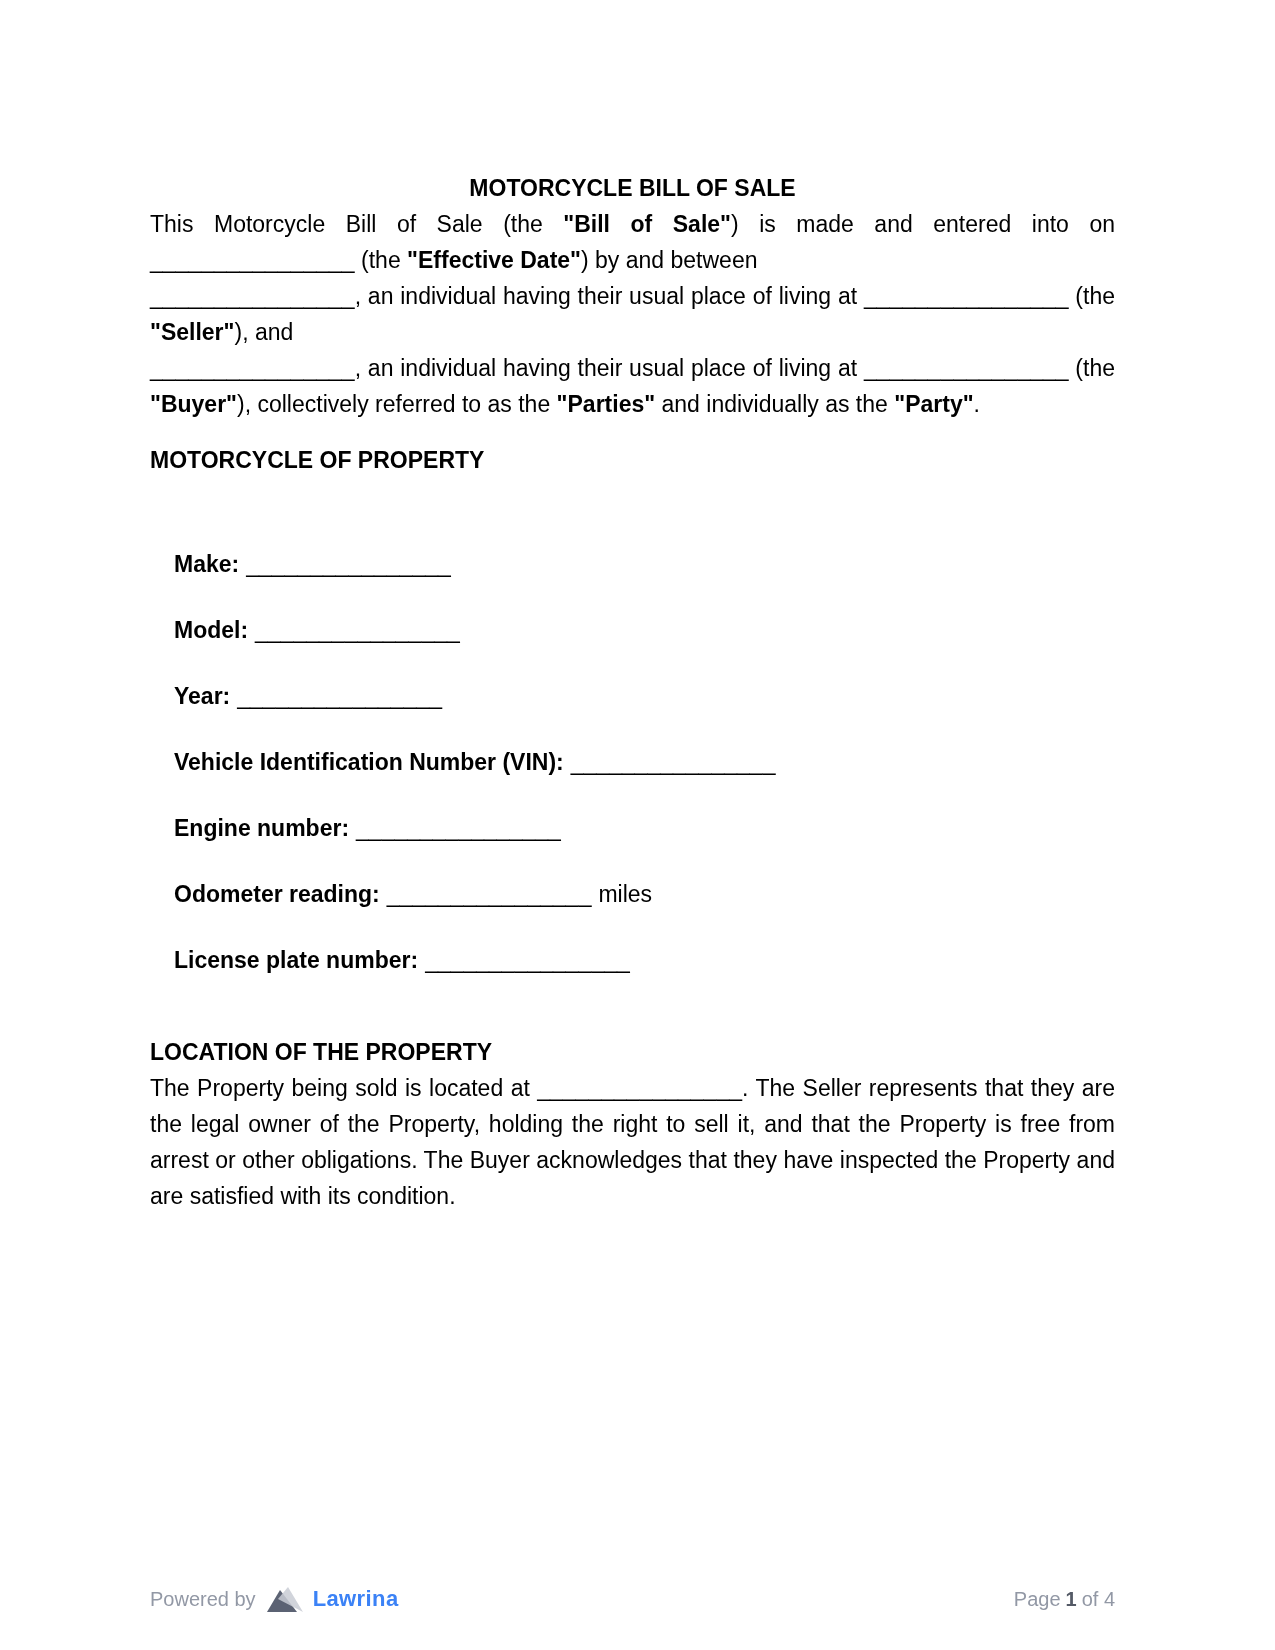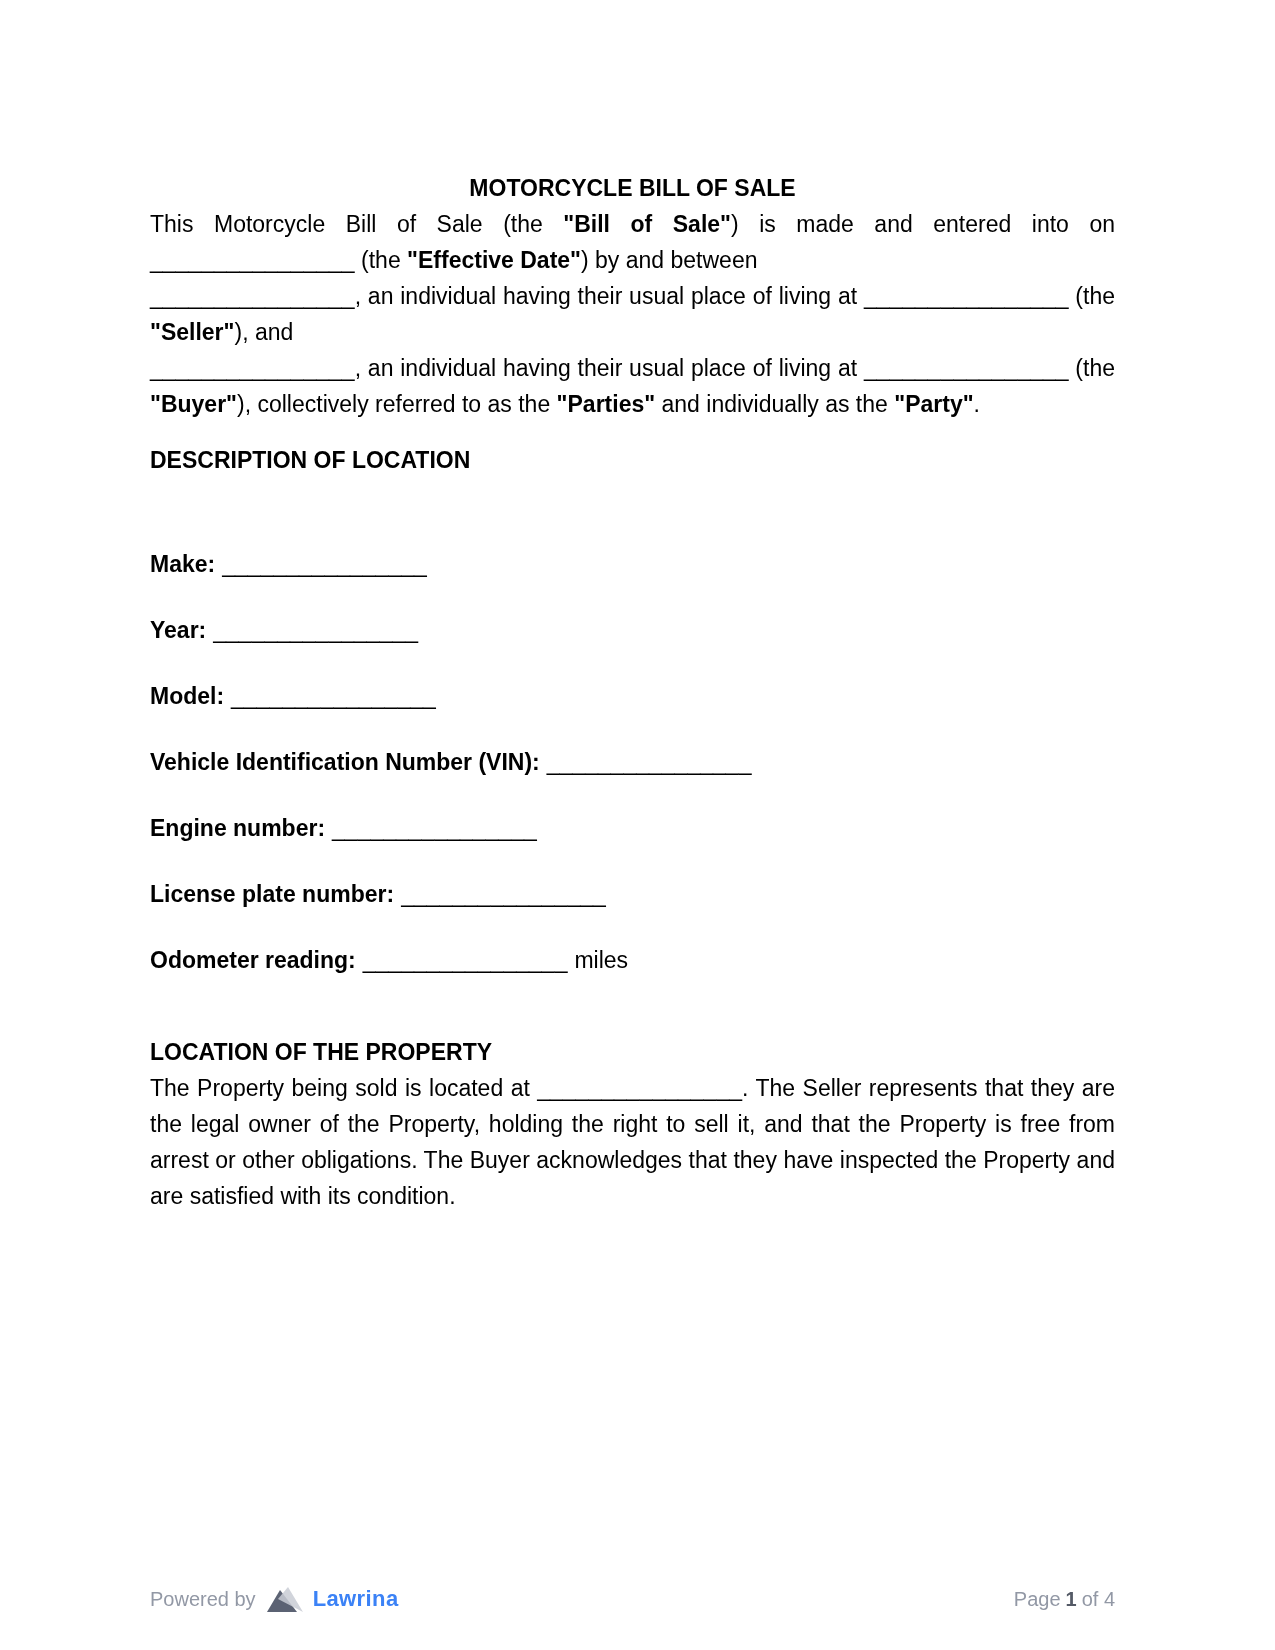--- a/index.html
+++ b/index.html
@@ -28,21 +28,21 @@
   .p2 { margin-top:18px; }
   .p3 { margin-top:18px; }
   .sec-heading {
     margin:0;
     font-size:23px;
     line-height:36px;
     font-weight:bold;
   }
   .h-desc { margin-top:20px; }
   .desc-intro { margin-top:29px; }
-  .fields { margin-top:0; }
+  .fields { margin-top:0;margin-left:24px; }
   .field { margin-top:30px; white-space:nowrap; }
   .field-first { margin-top:68px; }
   .field .label { font-weight:bold; }
   .field .blank { margin-left:7px; }
   .field .suffix { margin-left:7px; }
   .h-loc { margin-top:56px; }
   .loc-body { margin-top:37px; }
   .footer {
     position:absolute;
     left:150px; right:160px; top:1584px;
@@ -69,44 +69,44 @@
 <div class="page">
 
   <h1 class="doc-title">MOTORCYCLE BILL OF SALE</h1>
 
   <p class="just p1"><span>This Motorcycle Bill of Sale (the </span><span class="b">"Bill of Sale"</span><span>) is made and entered into on ________________ (the </span><span class="b">"Effective Date"</span><span>) by and between</span></p>
 
   <p class="just p2"><span>________________, an individual having their usual place of living at ________________ (the </span><span class="b">"Seller"</span><span>), and</span></p>
 
   <p class="just p3"><span>________________, an individual having their usual place of living at ________________ (the </span><span class="b">"Buyer"</span><span>), collectively referred to as the </span><span class="b">"Parties"</span><span> and individually as the </span><span class="b">"Party"</span><span>.</span></p>
 
-  <h2 class="sec-heading h-desc">DESCRIPTION OF LOCATION</h2>
+  <h2 class="sec-heading h-desc">MOTORCYCLE OF PROPERTY</h2>
 
 
   <div class="fields">
     <div class="field field-first">
       <span class="label">Make:</span><span class="blank">________________</span>
     </div>
     <div class="field">
-      <span class="label">Year:</span><span class="blank">________________</span>
+      <span class="label">Model:</span><span class="blank">________________</span>
     </div>
     <div class="field">
-      <span class="label">Model:</span><span class="blank">________________</span>
+      <span class="label">Year:</span><span class="blank">________________</span>
     </div>
     <div class="field">
       <span class="label">Vehicle Identification Number (VIN):</span><span class="blank">________________</span>
     </div>
     <div class="field">
       <span class="label">Engine number:</span><span class="blank">________________</span>
     </div>
     <div class="field">
-      <span class="label">License plate number:</span><span class="blank">________________</span>
+      <span class="label">Odometer reading:</span><span class="blank">________________</span><span class="suffix">miles</span>
     </div>
     <div class="field">
-      <span class="label">Odometer reading:</span><span class="blank">________________</span><span class="suffix">miles</span>
+      <span class="label">License plate number:</span><span class="blank">________________</span>
     </div>
   </div>
 
   <h2 class="sec-heading h-loc">LOCATION OF THE PROPERTY</h2>
 
   <p class="just loc-body"><span>The Property being sold is located at ________________. The Seller represents that they are the legal owner of the Property, holding the right to sell it, and that the Property is free from arrest or other obligations. The Buyer acknowledges that they have inspected the Property and are satisfied with its condition.</span></p>
 
   <footer class="footer">
     <div class="footer-left">
       <span class="powered">Powered by</span>

